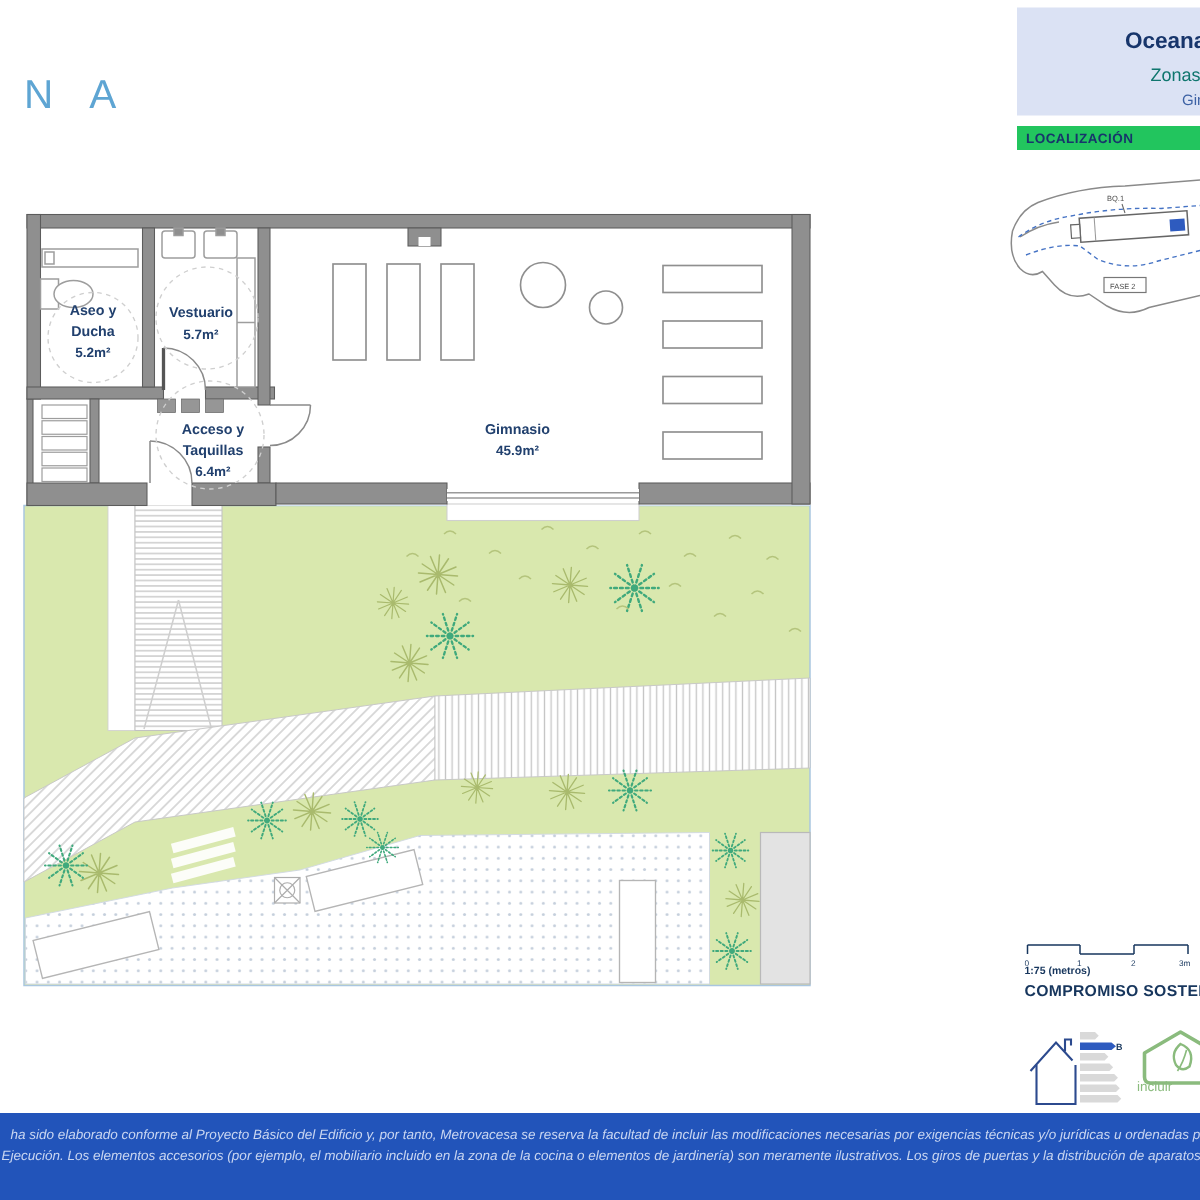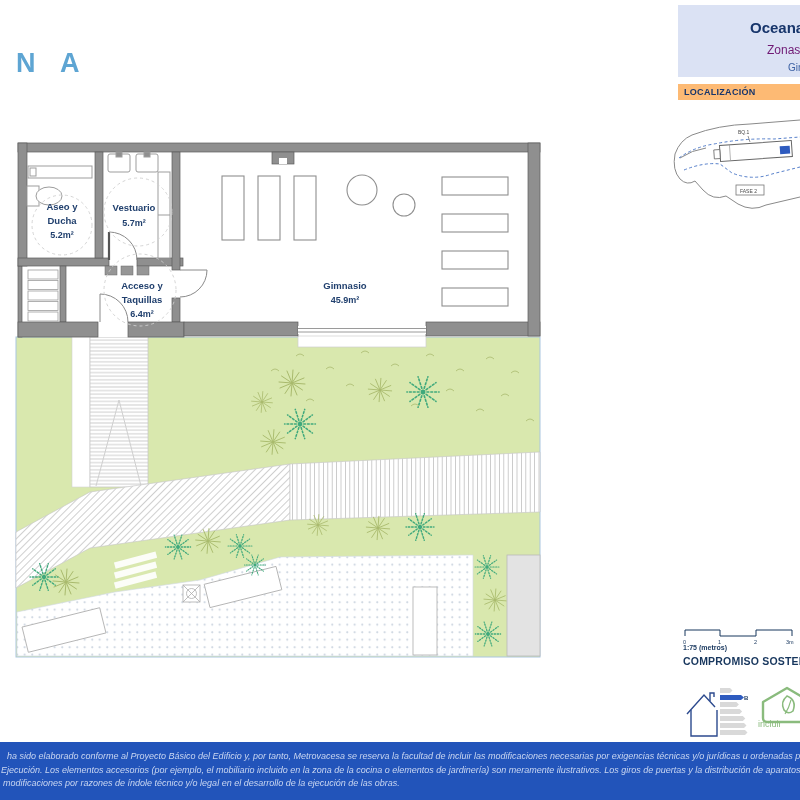--- a/index.html
+++ b/index.html
@@ -1,27 +1,27 @@
 <!DOCTYPE html>
 <html><head>
 <meta charset="utf-8">
 <style>
   html,body{margin:0;padding:0;background:#fff;}
   #page{position:relative;width:800px;height:800px;overflow:hidden;background:#fff;
         font-family:"Liberation Sans",sans-serif;}
   
   #logo{position:absolute;left:16px;top:48px;font-size:27px;letter-spacing:9px;
-        color:#5ea5d3;font-weight:700;white-space:nowrap;}
+        color:#5ea5d3;font-weight:400;white-space:nowrap;}
   
   #header-box{position:absolute;left:678px;top:5px;width:220px;height:72px;background:#dbe2f4;}
   #header-box .t1{position:absolute;left:72px;top:14px;font-size:15px;font-weight:bold;
                   color:#17356b;white-space:nowrap;}
-  #header-box .t2{position:absolute;left:89px;top:38px;font-size:12px;color:#701a75;white-space:nowrap;}
+  #header-box .t2{position:absolute;left:89px;top:38px;font-size:12px;color:#0f766e;white-space:nowrap;}
   #header-box .t3{position:absolute;left:110px;top:57px;font-size:10px;color:#3c61a4;white-space:nowrap;}
-  #loc-bar{position:absolute;left:678px;top:84px;width:122px;height:16px;background:#fdba74;}
+  #loc-bar{position:absolute;left:678px;top:84px;width:122px;height:16px;background:#22c55e;}
   #loc-bar span{position:absolute;left:6px;top:3px;font-size:9px;font-weight:bold;
                 color:#17356b;letter-spacing:.3px;}
   
   #scale-ratio{position:absolute;left:683px;top:644px;font-size:7px;font-weight:bold;color:#17365d;}
   #sost-heading{position:absolute;left:683px;top:655px;font-size:10.5px;font-weight:bold;
                 color:#17365d;white-space:nowrap;letter-spacing:.2px;}
   #eco-label{position:absolute;left:758px;top:719px;font-size:9px;color:#8abb7d;white-space:nowrap;}
   
   #footer{position:absolute;left:0;top:742px;width:800px;height:58px;background:#2254ba;
           padding-top:8px;box-sizing:border-box;}
@@ -320,16 +320,15 @@
     <g fill="none" stroke="#8abb7d">
       <path d="M30 12Q40 16 36 27Q31 31 27 26Q23 18 30 12Z" stroke-width="1.6"></path>
       <path d="M28 30Q32 24 34 16" stroke-width="1.1"></path>
     </g>
   </svg>
   <div id="eco-label">incluir</div>
 
   <div id="footer">
     <div class="l1">ha sido elaborado conforme al Proyecto Básico del Edificio y, por tanto, Metrovacesa se reserva la facultad de incluir las modificaciones necesarias por exigencias técnicas y/o jurídicas u ordenadas por cualesquiera administraciones u organismos</div>
     <div class="l2">Ejecución. Los elementos accesorios (por ejemplo, el mobiliario incluido en la zona de la cocina o elementos de jardinería) son meramente ilustrativos. Los giros de puertas y la distribución de aparatos sanitarios no son vinculantes. Las superficies</div>
-    <div class="l3">modificaciones por razones de índole técnico y/o legal en el desarrollo de la ejecución de las obras.</div>
   </div>
 
 </div>
 
 </body></html>

